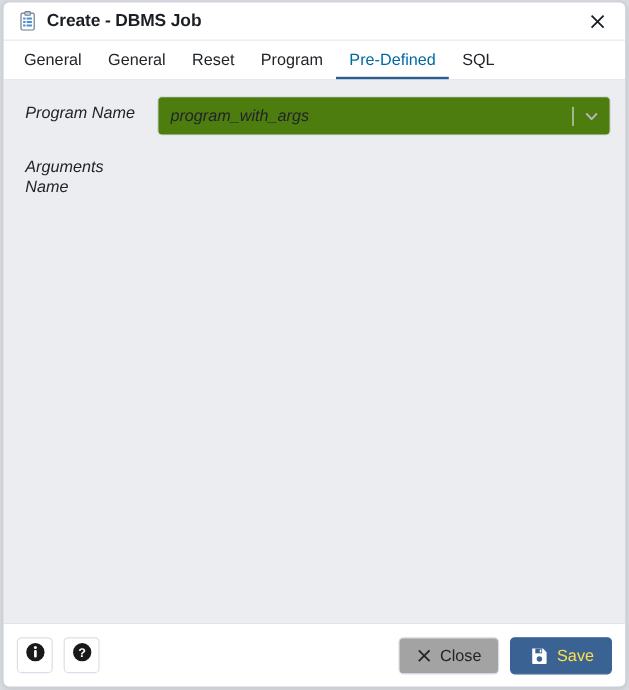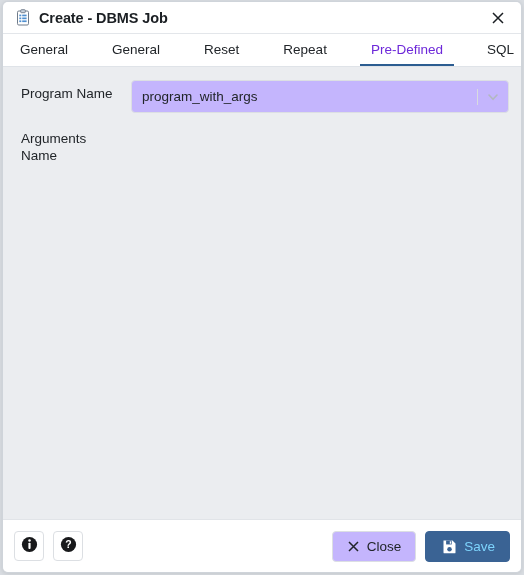--- a/index.html
+++ b/index.html
@@ -56,63 +56,63 @@
 
   
   .tabbar {
     height: 33px;
     background: #ffffff;
     border-bottom: 1px solid #dfe3e8;
     display: flex;
     align-items: stretch;
     padding: 0 6px;
     flex: 0 0 auto;
-    gap: 22px;
   }
   .tab {
     display: flex;
     align-items: center;
     padding: 0 11px;
     font-size: 13.5px;
     color: #212529;
     cursor: pointer;
     border-bottom: 2px solid transparent;
     white-space: nowrap;
   }
   .tab.active {
-    color: #6d28d9;
+    color: #0369a1;
     border-bottom-color: #2c5d91;
   }
 
   
   .form-area {
     flex: 1 1 auto;
     background: #ebedf0;
     padding: 13px 0 0 0;
     overflow: hidden;
+    font-style: italic;
   }
   .form-row {
     display: flex;
     align-items: flex-start;
     padding: 0 12px 0 18px;
     margin-bottom: 12px;
   }
   .form-label {
     width: 110px;
     flex: 0 0 110px;
     font-size: 13.5px;
     color: #212529;
     line-height: 17px;
     padding-top: 5px;
     padding-right: 8px;
   }
   .select-wrap {
     flex: 1 1 auto;
     height: 33px;
-    background: #c4b5fd;
+    background: #4d7c0f;
     border: 1px solid #dcdfe3;
     border-radius: 4px;
     display: flex;
     align-items: center;
     padding: 0 0 0 10px;
     cursor: pointer;
   }
   .select-value {
     flex: 1 1 auto;
     font-size: 13.5px;
@@ -153,36 +153,36 @@
     border-radius: 4px;
     background: #ffffff;
     display: flex; align-items: center; justify-content: center;
     cursor: pointer;
     margin-right: 9px;
   }
   .btn {
     height: 31px;
     border: 1px solid #dcdfe3;
     border-radius: 4px;
-    background: #c4b5fd;
+    background: #a3a3a3;
     display: flex;
     align-items: center;
     justify-content: center;
     gap: 7px;
     padding: 0 14px;
     font-size: 13.5px;
     color: #212529;
     cursor: pointer;
     margin-left: 9px;
   }
   .btn .glyph { display: flex; align-items: center; }
   .btn.primary {
     background: #3a6394;
     border-color: #3a6394;
-    color: #7dd3fc;
+    color: #fde047;
     padding-left: 16px;
   }
 </style>
 </head>
 <body>
 
 <div id="dialog">
 
   <div class="titlebar">
     <span class="title-icon">
@@ -203,21 +203,21 @@
       <svg width="14" height="14" viewBox="0 0 14 14">
         <path d="M2 2 L12 12 M12 2 L2 12" stroke="#1b1f23" stroke-width="1.5" fill="none"></path>
       </svg>
     </span>
   </div>
 
   <div class="tabbar">
     <div class="tab">General</div>
     <div class="tab">General</div>
     <div class="tab">Reset</div>
-    <div class="tab">Repeat</div>
+    <div class="tab">Program</div>
     <div class="tab active">Pre-Defined</div>
     <div class="tab">SQL</div>
   </div>
 
   <div class="form-area">
 
     <div class="form-row">
       <div class="form-label">Program Name</div>
       <div class="select-wrap">
         <div class="select-value" title="Select the program name">program_with_args</div>

